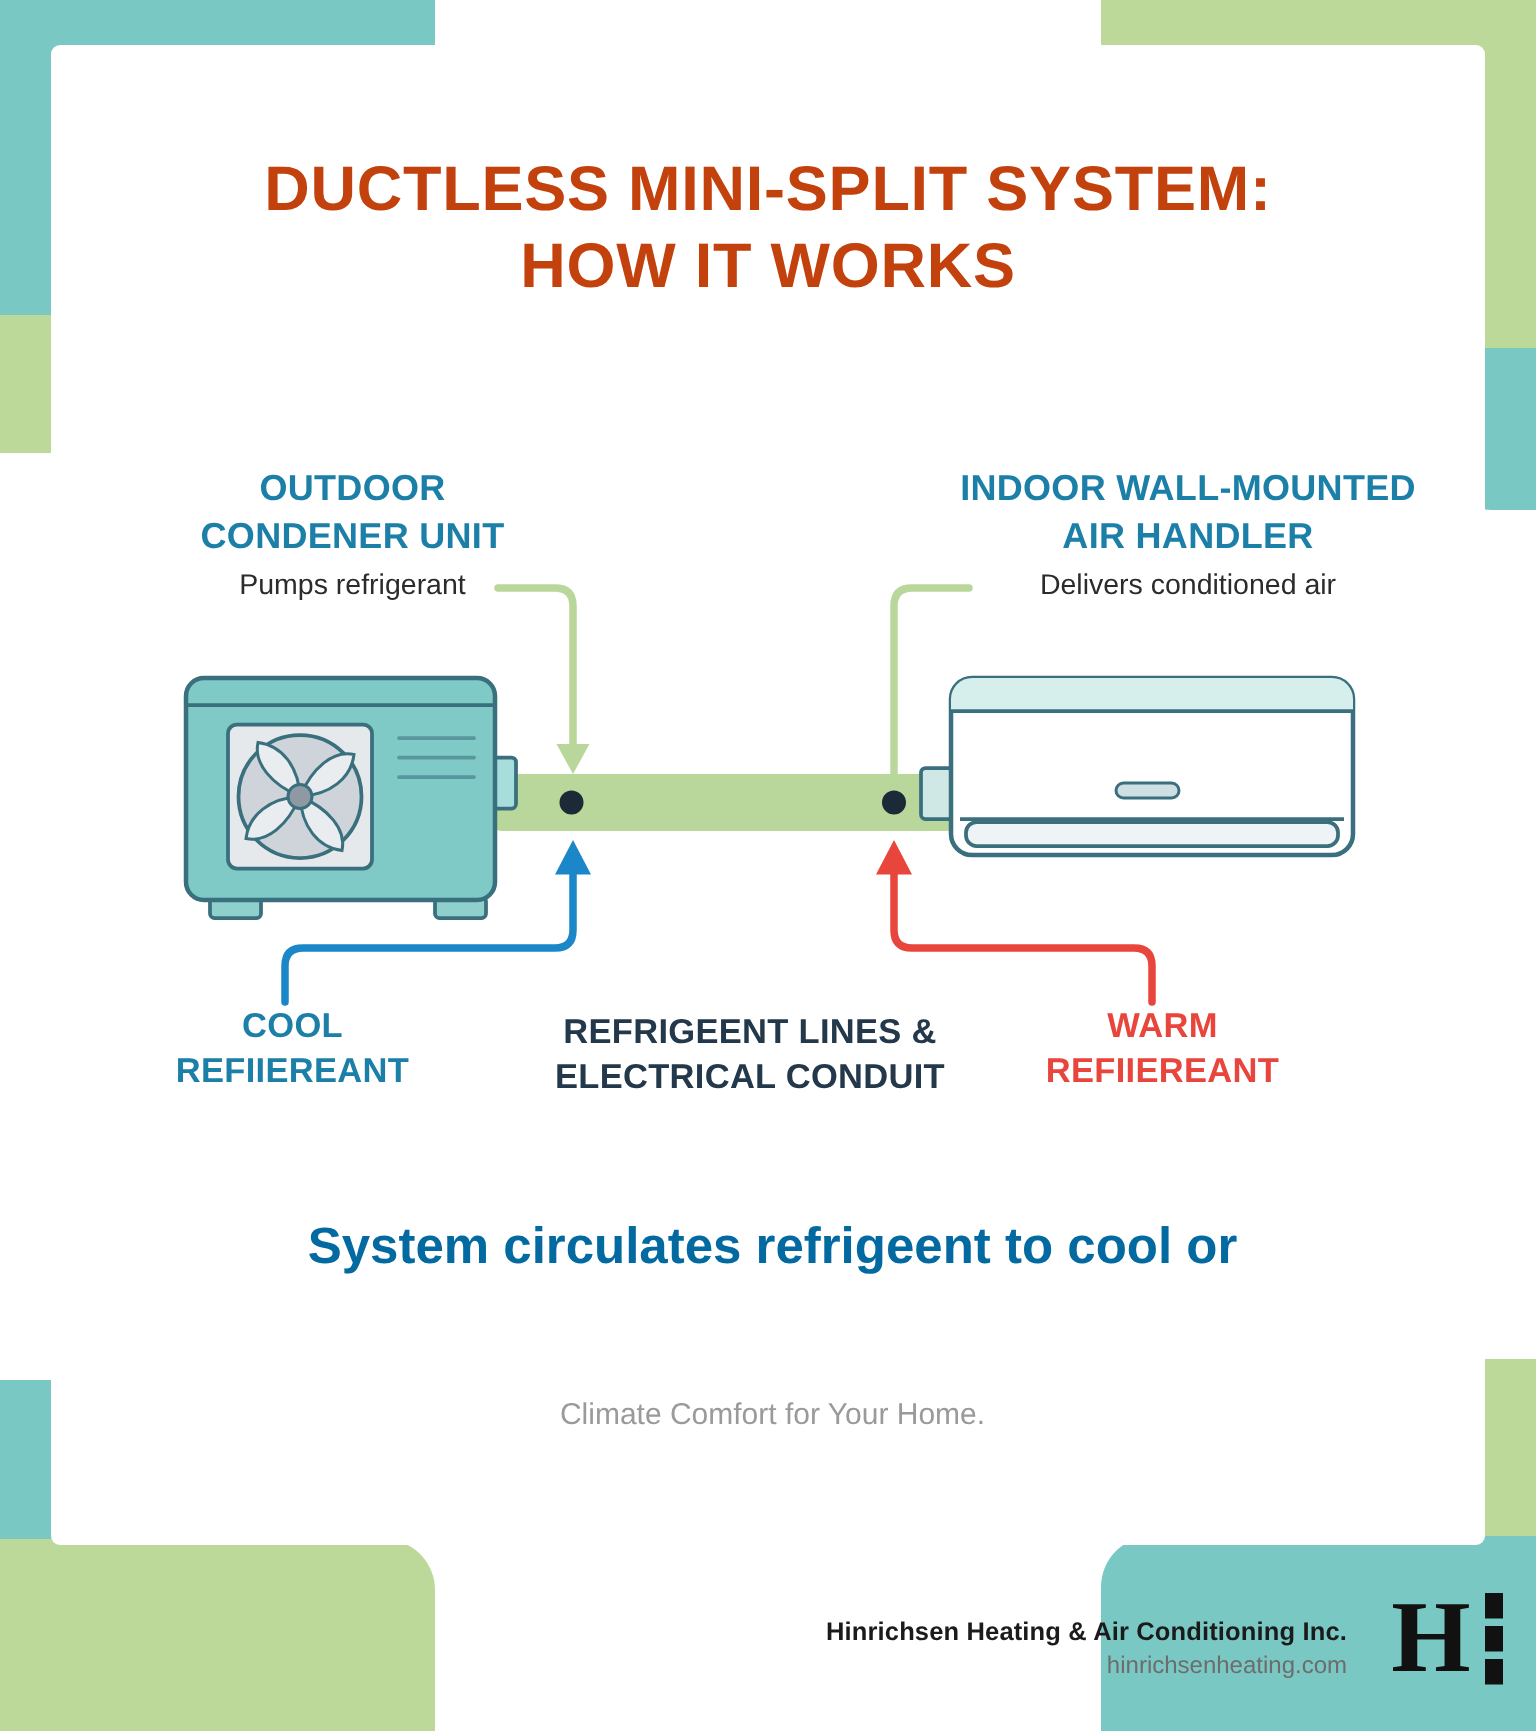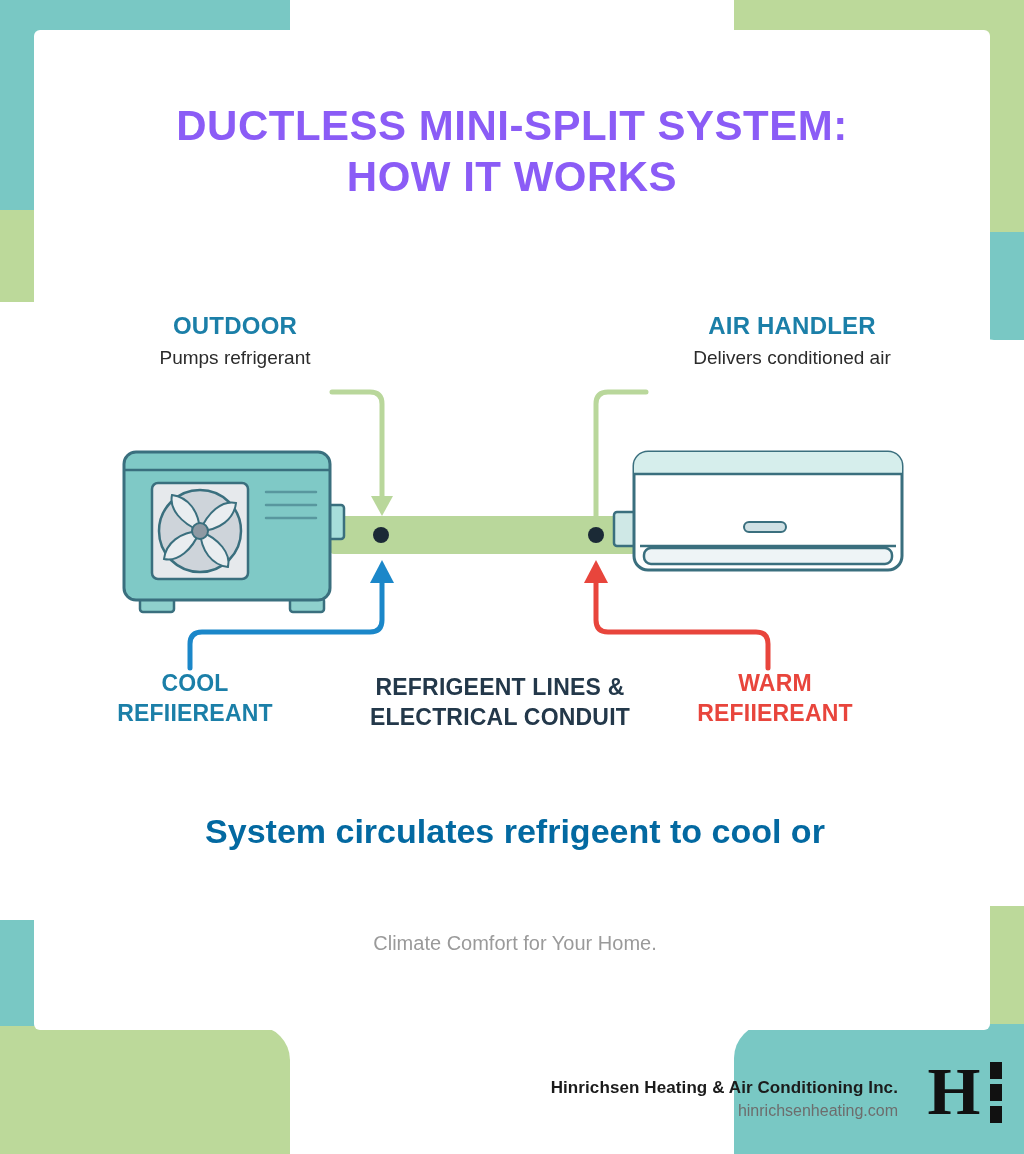--- a/index.html
+++ b/index.html
@@ -81,21 +81,21 @@
     background: #ffffff;
     border-radius: 6px;
   }
 
   
   .title {
     position: absolute;
     left: 0; right: 0;
     top: 100px;
     text-align: center;
-    color: #8b5cf6;
+    color: #c2410c;
     font-size: 42px;
     font-weight: bold;
     letter-spacing: 0.5px;
     line-height: 1.22;
   }
 
   .label-block {
     position: absolute;
     text-align: center;
   }
@@ -293,26 +293,28 @@
 
   <g>
     <path d="M768 668 V644 Q768 632 756 632 H608 Q596 632 596 620 V582" fill="none" stroke="#e8453c" stroke-width="5" stroke-linecap="round" stroke-linejoin="round"></path>
     <path d="M596 560 L584 583 L608 583 Z" fill="#e8453c"></path>
   </g>
 </svg>
 
 <div class="label-block" id="outdoor-label">
   <div class="label-title">
     <div>OUTDOOR</div>
+    <div>CONDENER UNIT</div>
   </div>
   <div class="label-sub">Pumps refrigerant</div>
 </div>
 
 <div class="label-block" id="indoor-label">
   <div class="label-title">
+    <div>INDOOR WALL-MOUNTED</div>
     <div>AIR HANDLER</div>
   </div>
   <div class="label-sub">Delivers conditioned air</div>
 </div>
 
 <div class="callout" id="cool-label">
   <div>COOL</div>
   <div>REFIIEREANT</div>
 </div>
 

